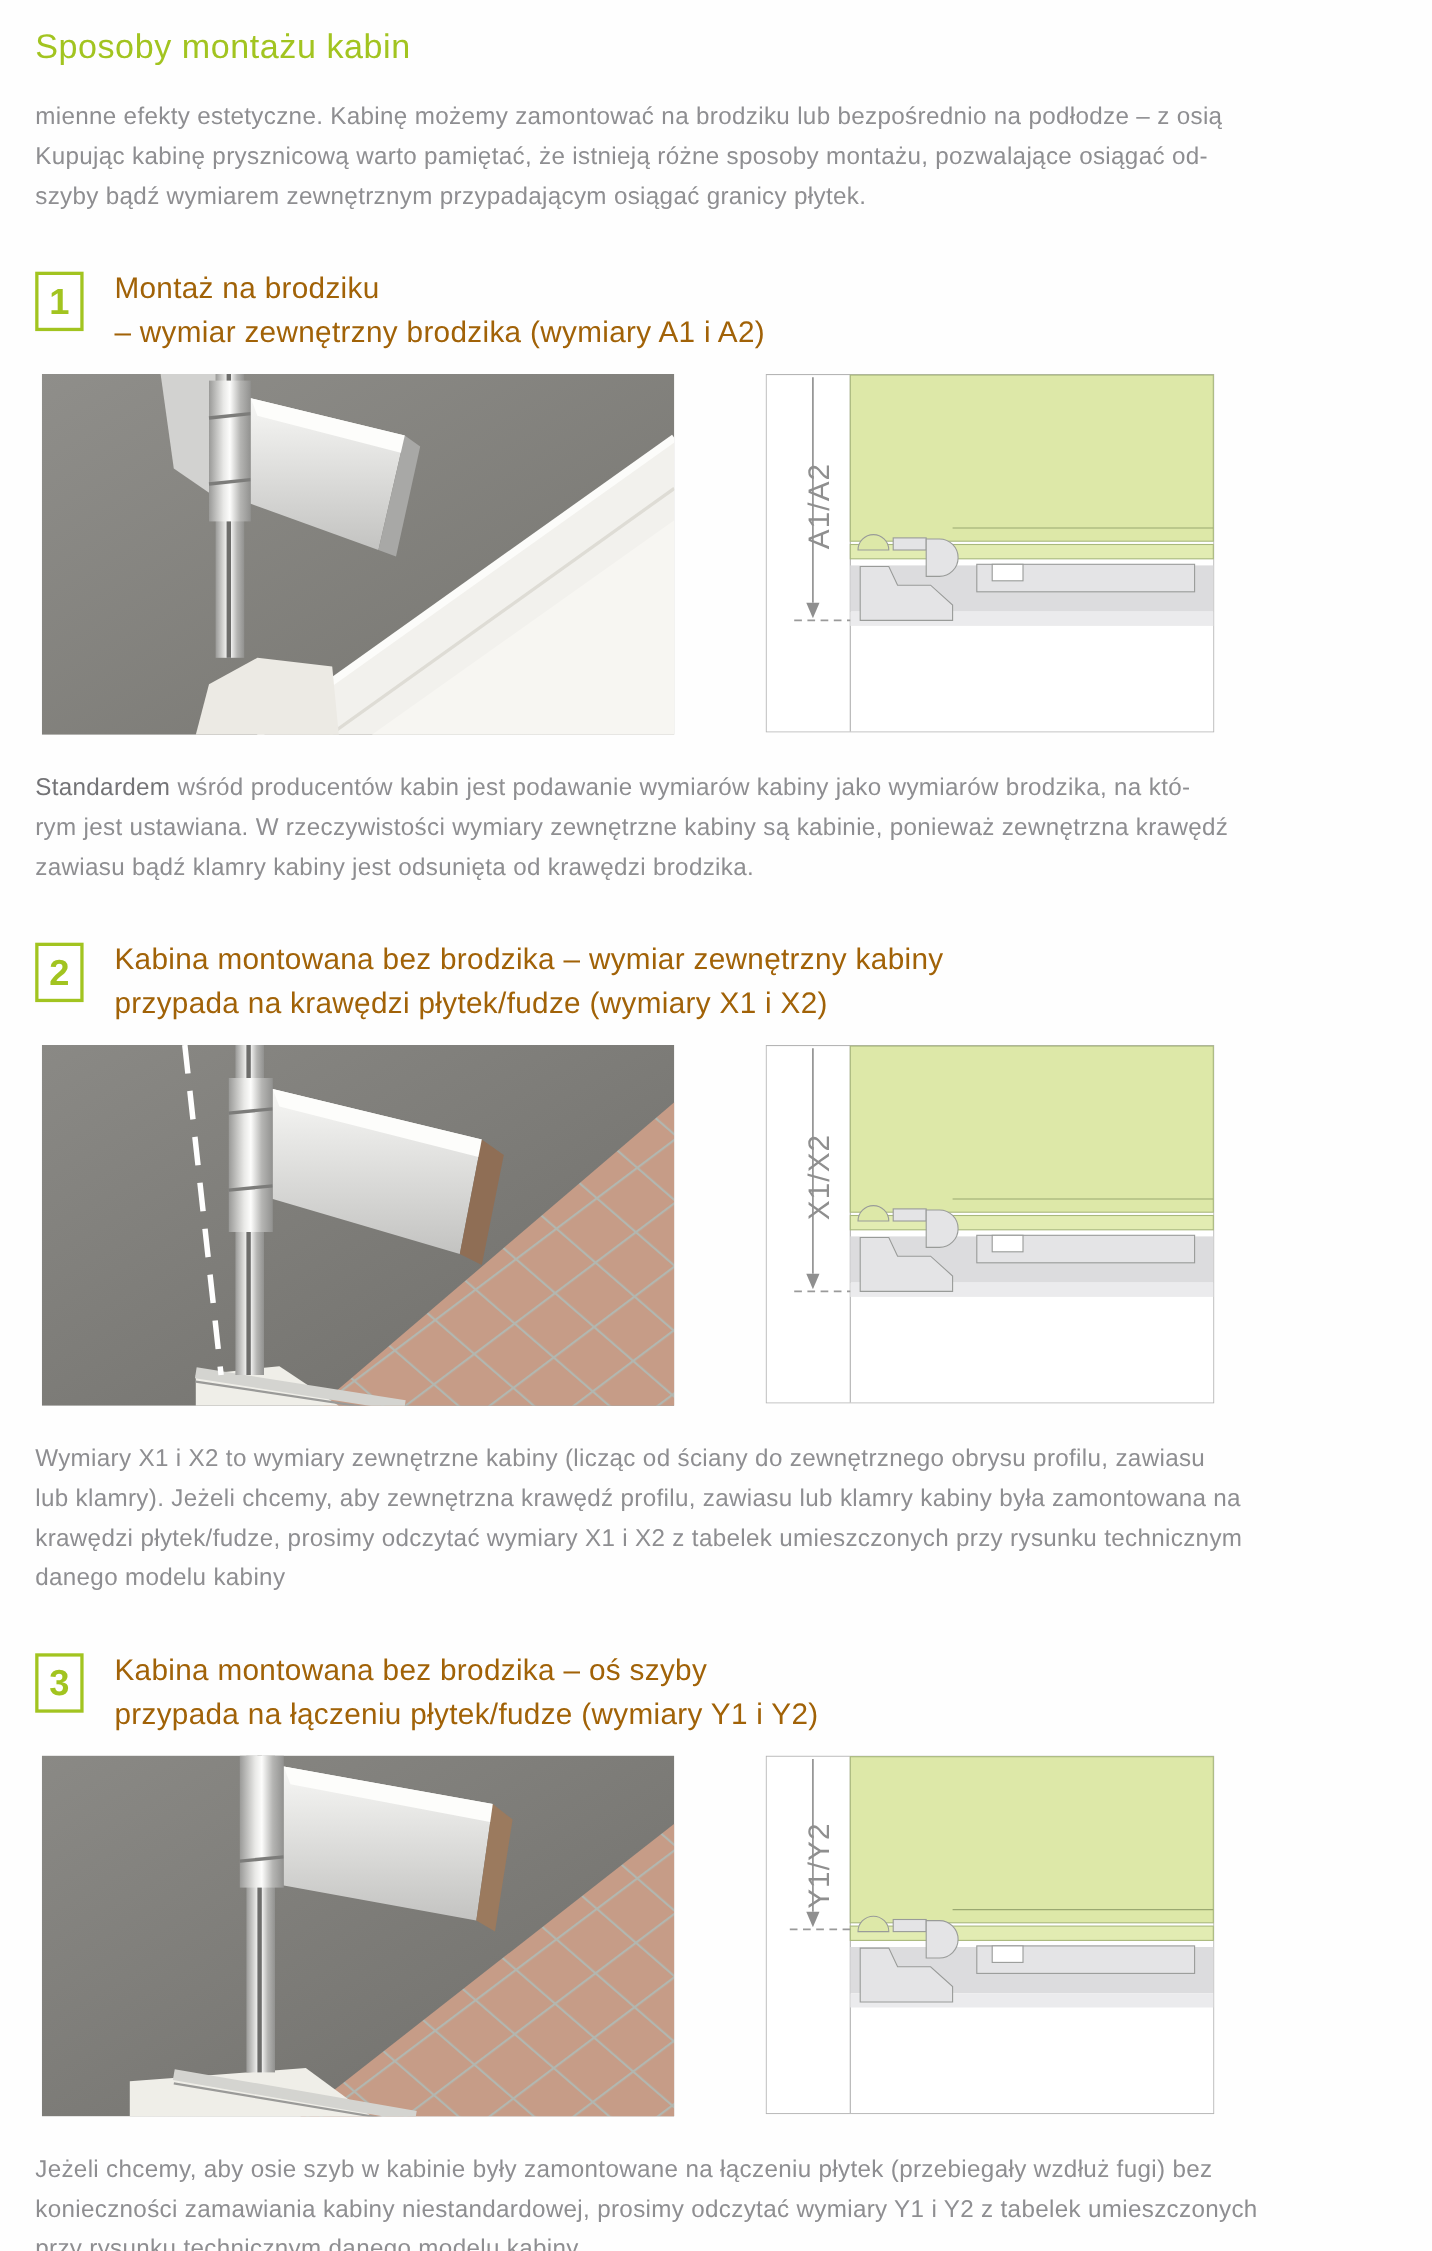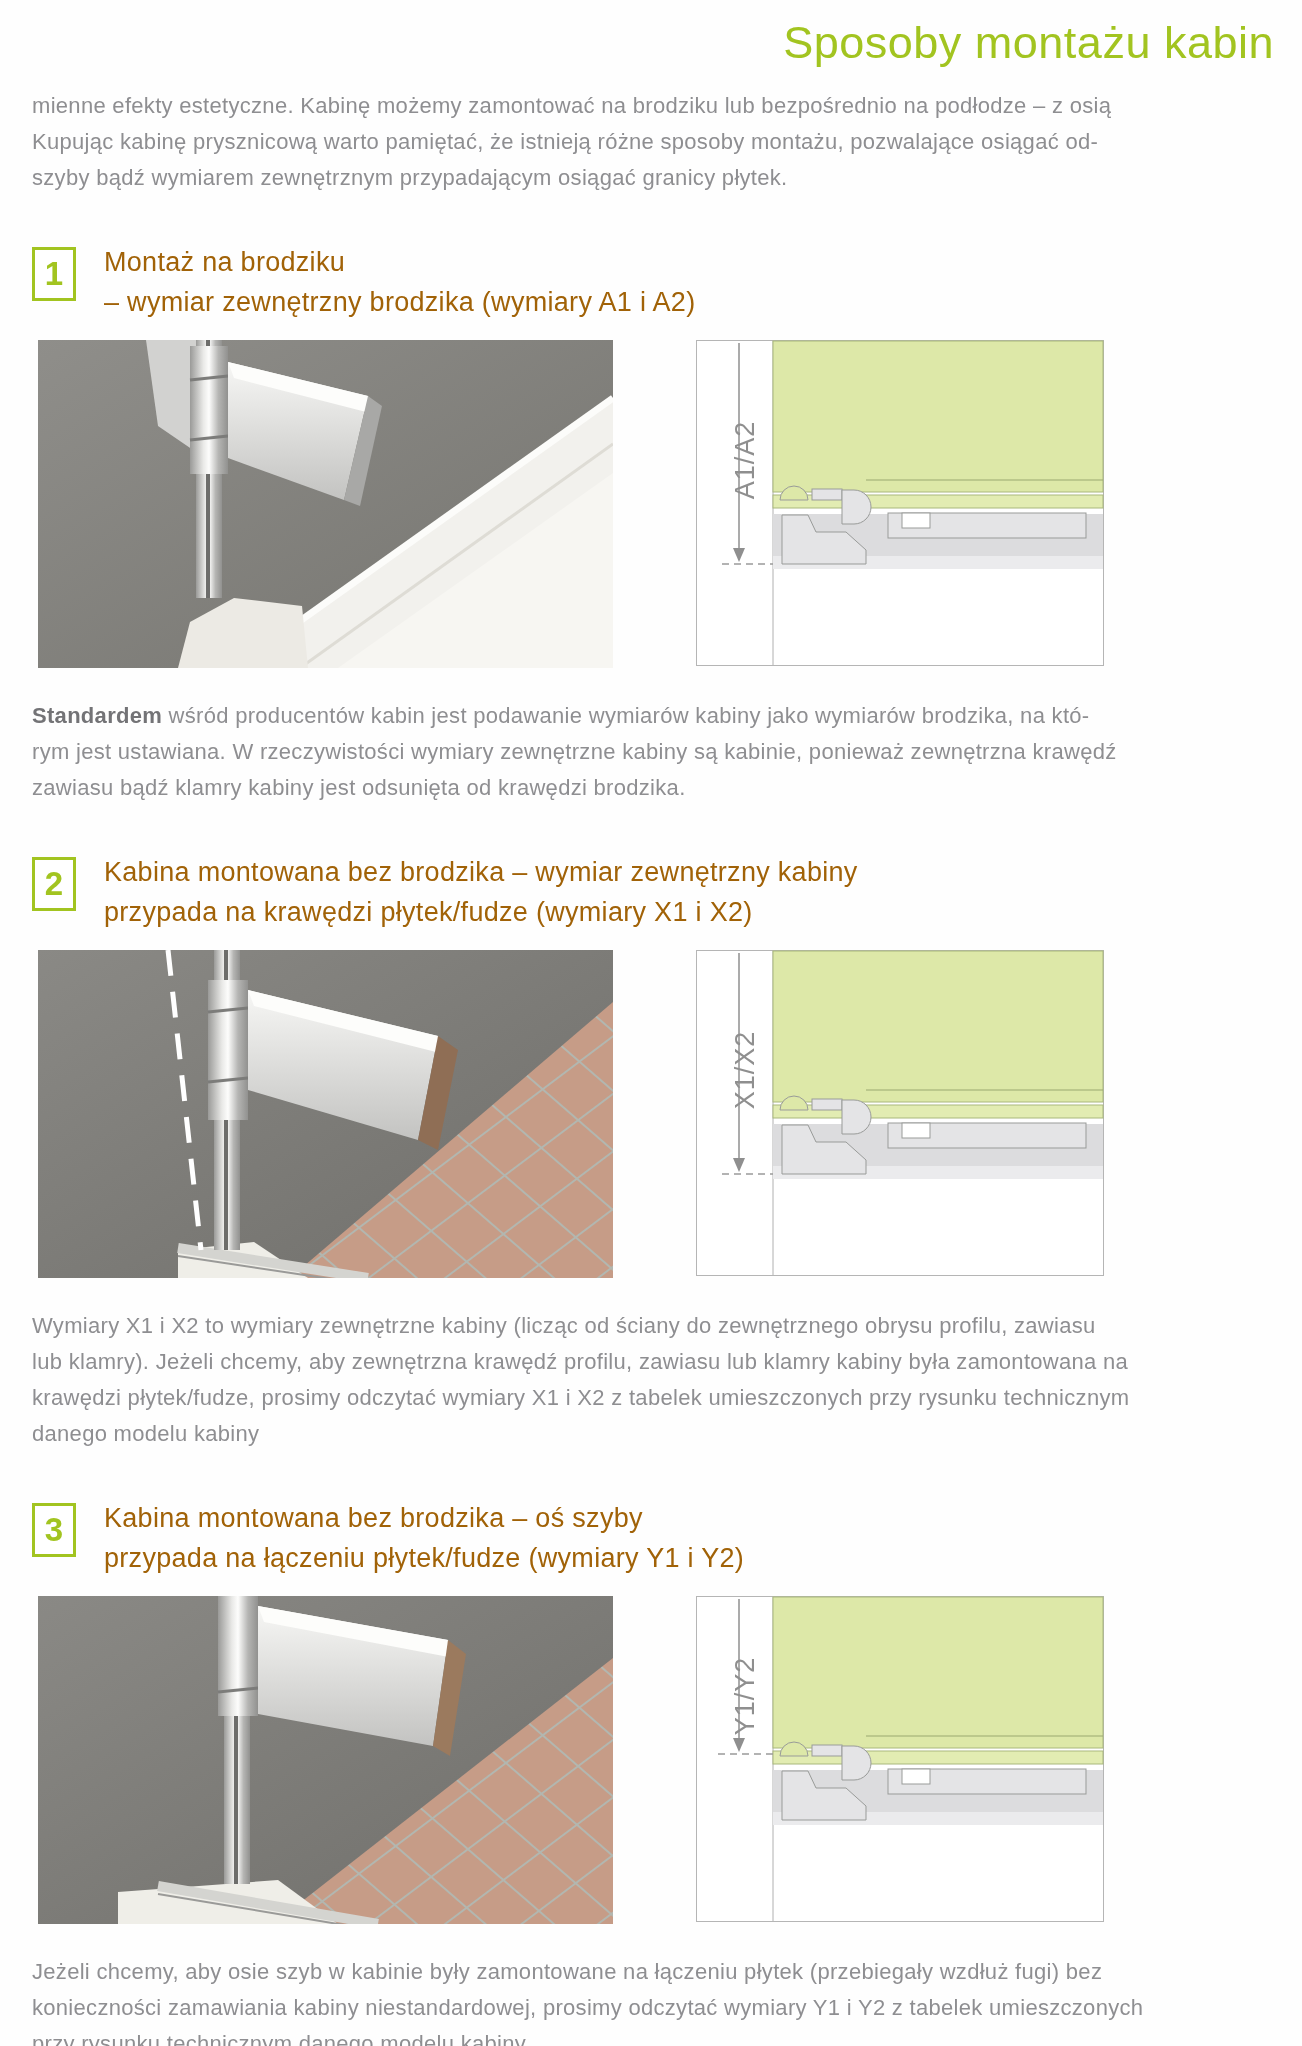--- a/index.html
+++ b/index.html
@@ -1,22 +1,22 @@
 <!DOCTYPE html>
 <html lang="pl"><head>
 <meta charset="utf-8">
 <title>Sposoby montażu kabin</title>
 <style>
   html,body{margin:0;padding:0;background:#ffffff;}
   body{width:1302px;font-family:"Liberation Sans",sans-serif;-webkit-font-smoothing:antialiased;}
   .page{width:1302px;min-height:2046px;box-sizing:border-box;padding:8px 28px 24px 32px;background:#fefefe;}
-  .page-title{color:#a2c420;font-size:45px;font-weight:400;letter-spacing:0.5px;margin:6px 0 16px 0;line-height:58px;text-align:right;}
+  .page-title{color:#a2c420;font-size:31px;font-weight:400;letter-spacing:0.5px;margin:6px 0 16px 0;line-height:58px;}
   .body-text{color:#8e8e91;font-size:22px;line-height:36px;letter-spacing:0.3px;margin:0;}
   .body-text .line{display:block;}
-  .body-text b{color:#737376;font-weight:700;margin-top:48px;}
+  .body-text b{color:#737376;font-weight:400;margin-top:48px;}
   .section-header{display:flex;align-items:flex-start;margin-top:46px;}
   .badge{width:38px;height:48px;border:3px solid #a2c420;color:#a2c420;font-size:33px;font-weight:700;
          display:flex;align-items:center;justify-content:center;margin-top:5px;flex:none;background:#fff;}
   .section-heading{color:#a16207;font-size:27px;font-weight:400;line-height:40px;letter-spacing:0.3px;margin:0 0 0 28px;}
   .section-heading .line{display:block;}
   .media-row{display:flex;gap:83px;margin-top:18px;margin-left:6px;}
   .photo{width:575px;height:328px;display:block;flex:none;}
   .diagram{width:408px;height:326px;display:block;flex:none;}
   .diagram text{font-family:"Liberation Sans",sans-serif;}
   .para{margin-top:30px;}

